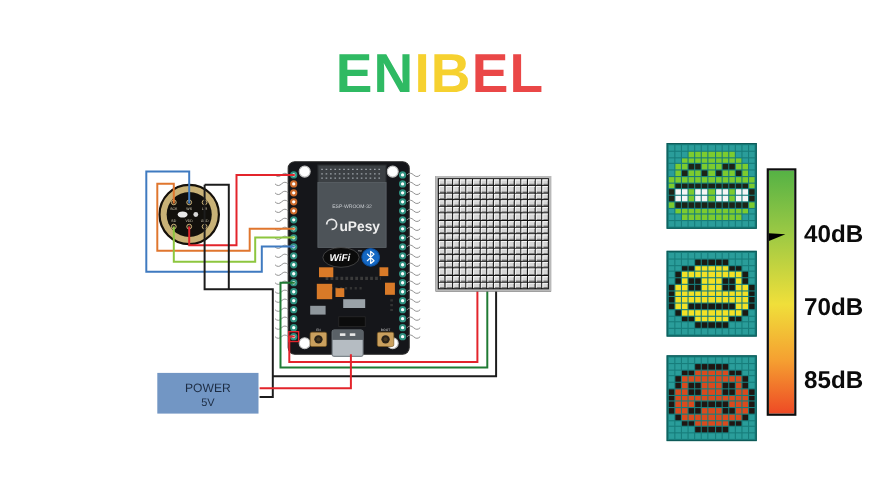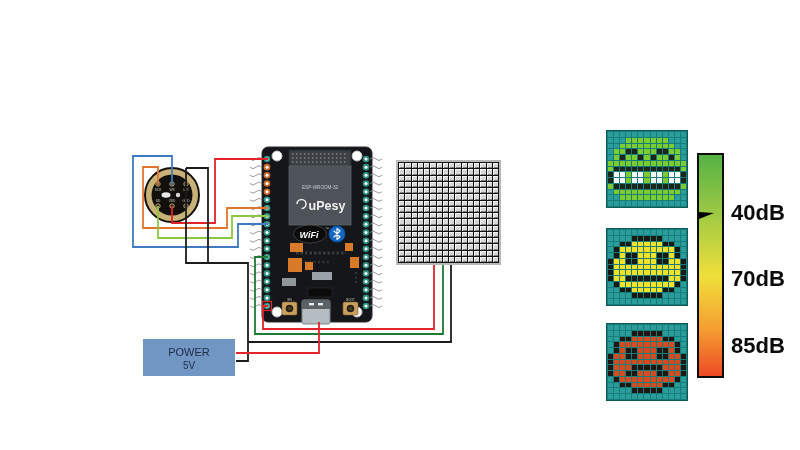--- a/index.html
+++ b/index.html
@@ -28,20 +28,23 @@
         border-left:15px solid #000;border-top:1px solid transparent;border-bottom:6px solid transparent;}
   .db{position:absolute;left:731px;font-weight:bold;font-size:22px;color:#0b0b0b;line-height:1;}
   #db0{top:202px}#db1{top:268px}#db2{top:335px}
   #em0{top:130px}#em1{top:228px}#em2{top:323px}
 </style>
 </head>
 <body>
 
 <div class="stage">
 
+  <div class="title">
+    <span style="color:#2fba63">E</span><span style="color:#2fba63">N</span><span style="color:#f6d12f">I</span><span style="color:#f6d12f">B</span><span style="color:#ea4747">E</span><span style="color:#ea4747">L</span>
+  </div>
 
   <svg class="circuit" width="800" height="450" viewBox="0 0 800 450">
 
     <g>
       <rect x="143" y="339" width="92" height="37" fill="#7296c4"></rect>
       <text x="189" y="356" text-anchor="middle" font-size="11" fill="#1d2d44">POWER</text>
       <text x="189" y="369" text-anchor="middle" font-size="10" fill="#1d2d44">5V</text>
     </g>
 
     <g>

